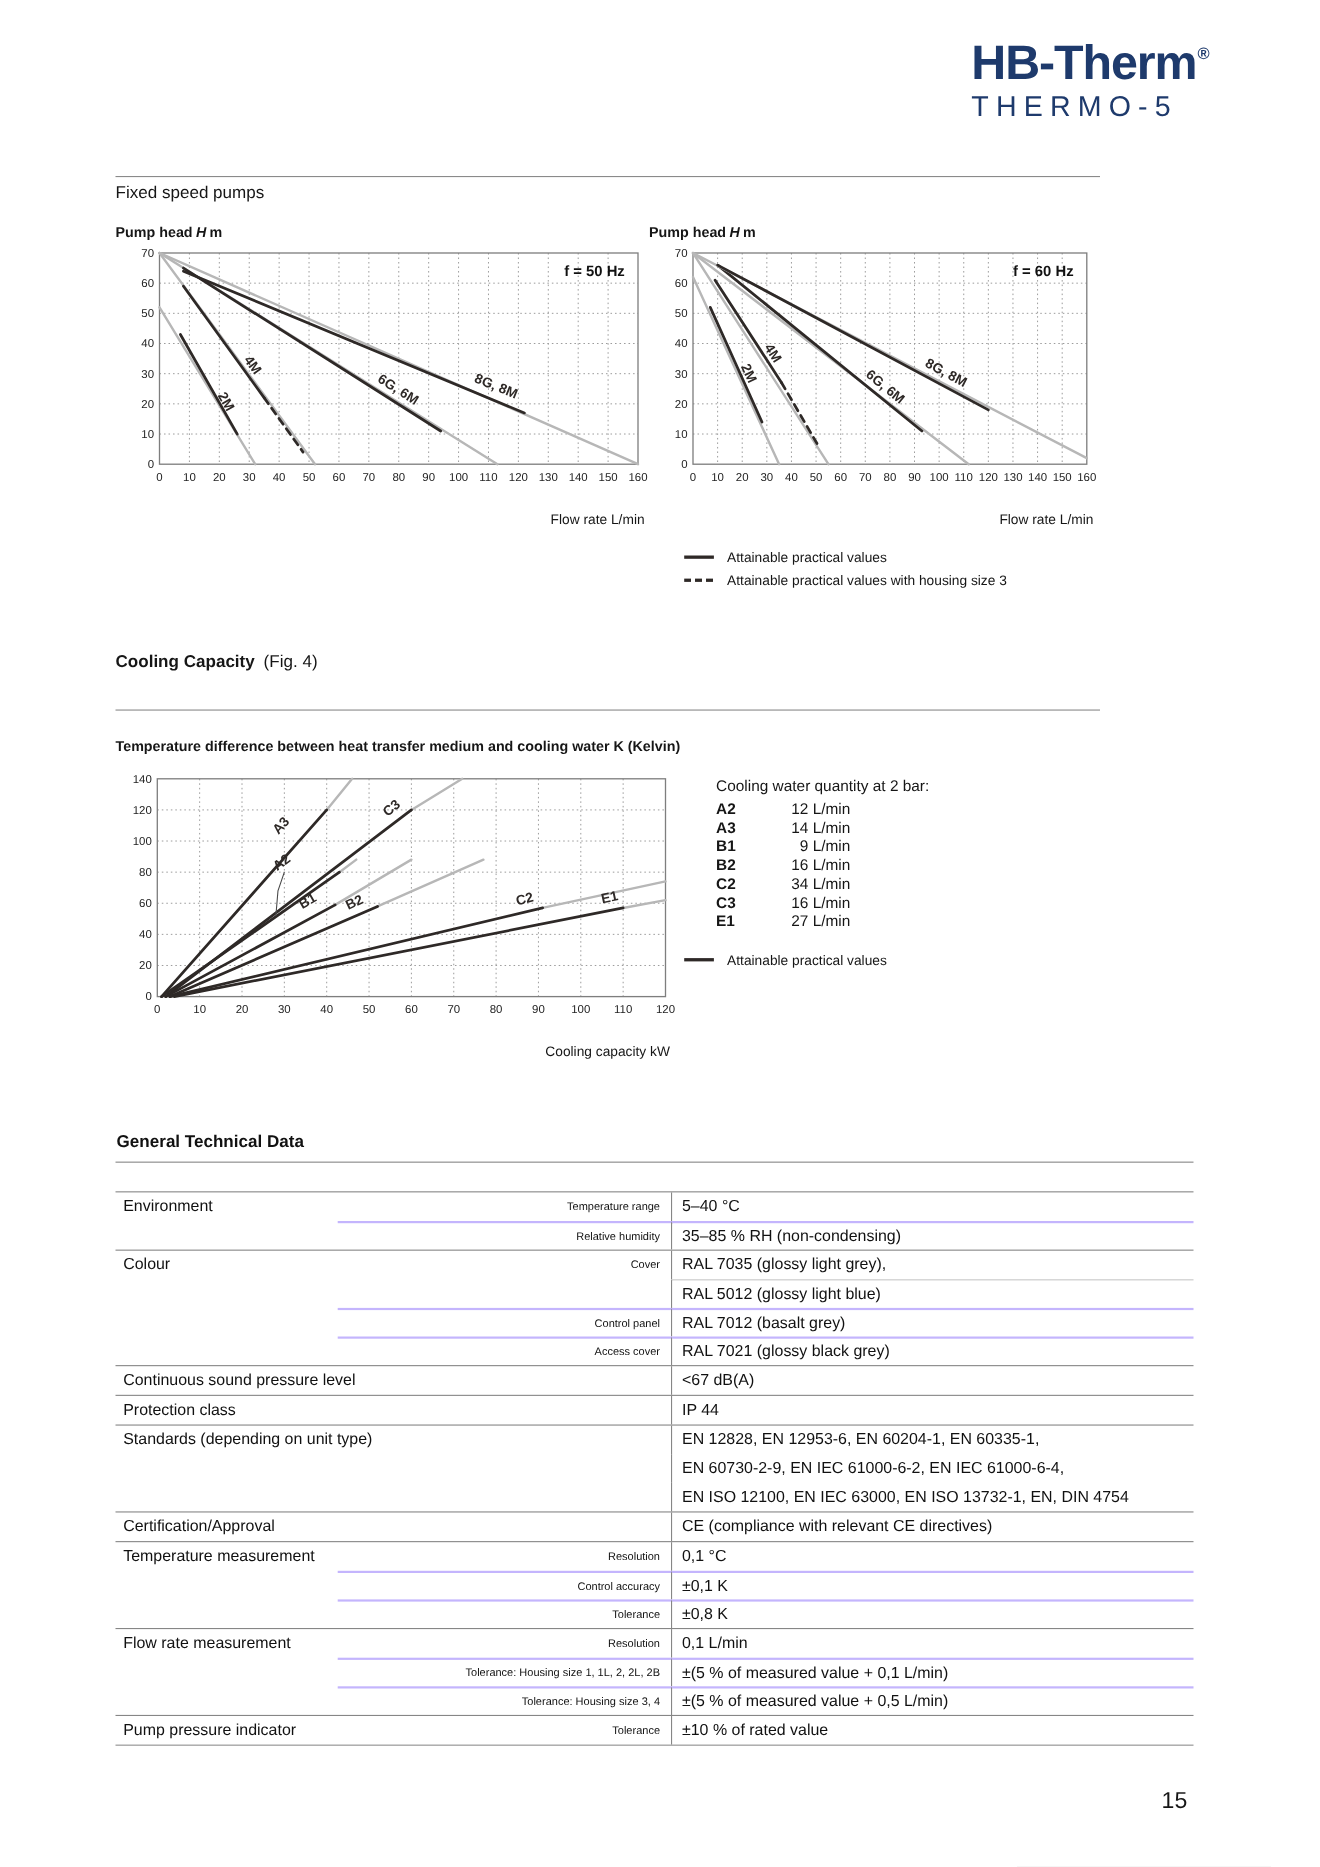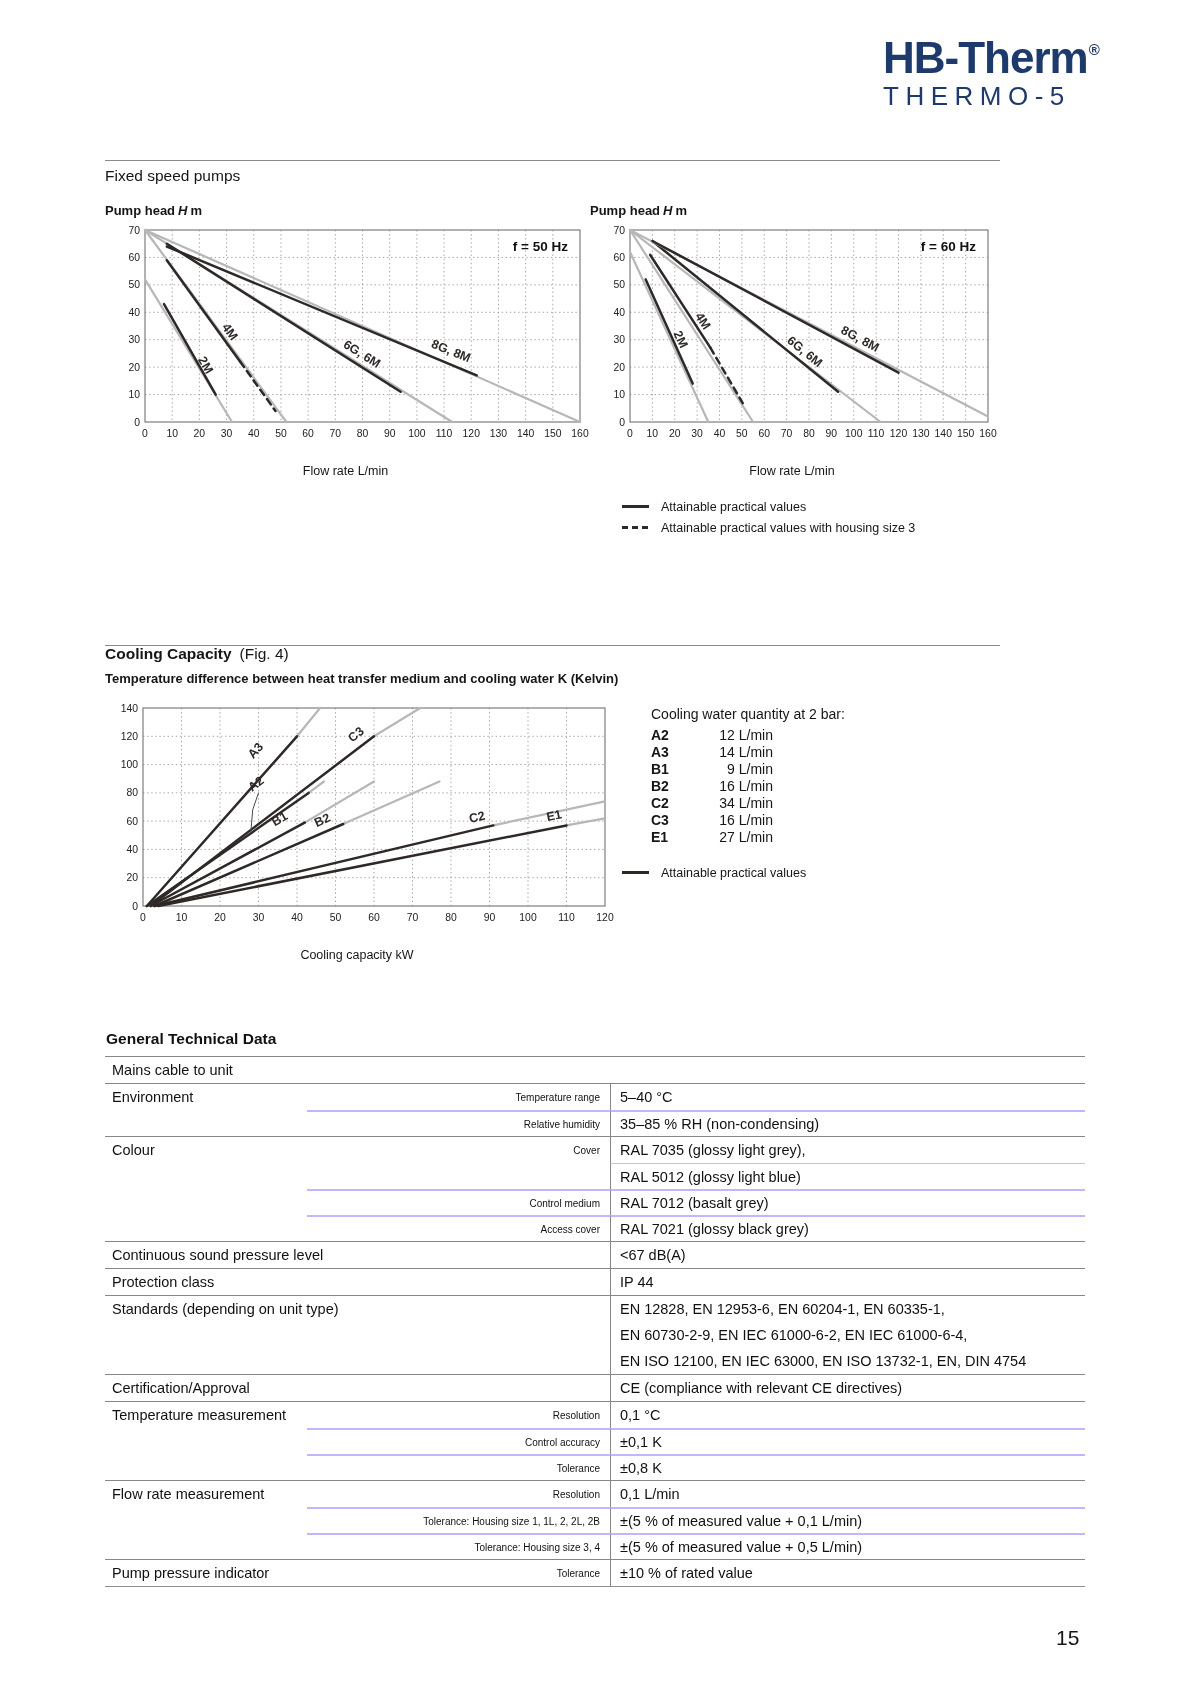--- a/index.html
+++ b/index.html
@@ -13,21 +13,21 @@
   .logo .product{font-size:26px;font-weight:500;letter-spacing:6.5px;margin-top:3px;line-height:1;}
 
   .hrule{position:absolute;left:105px;width:895px;height:0;border-top:1.7px solid #8a8a8a;}
   .sec-heading{position:absolute;left:105px;font-size:15.5px;font-weight:400;color:#161616;}
   .sec-heading b{font-weight:700;}
   .fig-part{font-weight:400;margin-left:8px;}
 
   .chart-block{position:absolute;}
   .axis-title{font-size:13px;color:#161616;height:19px;font-weight:bold;}
   .axis-title i{font-style:italic;margin:0 3px;}
-  .xlabel{font-size:12.5px;text-align:center;padding-right:4px;margin-top:4px;color:#161616;}
+  .xlabel{font-size:12.5px;text-align:right;padding-right:4px;margin-top:4px;color:#161616;}
 
   
   .grid{stroke:#9b9b9b;stroke-width:0.9;stroke-dasharray:1.4 2.7;fill:none;}
   .frame{fill:none;stroke:#7e7e7e;stroke-width:1.2;}
   .ln-gray{fill:none;stroke:#b7b7b7;stroke-width:2.2;stroke-linecap:round;}
   .ln-dark{fill:none;stroke:#2e2927;stroke-width:2.5;stroke-linecap:round;}
   .ln-dash{stroke-dasharray:6.5 5;}
   .ln-leader{fill:none;stroke:#4a4a4a;stroke-width:1;}
   .ser-label{font-family:"Liberation Sans",sans-serif;font-size:12.5px;font-weight:700;fill:#2e2927;}
   .tick{font-family:"Liberation Sans",sans-serif;font-size:10.4px;fill:#222;}
@@ -220,21 +220,21 @@
       <div class="legend-row">
         <div class="legend-sample solid"></div>
         <div class="legend-label">Attainable practical values</div>
       </div>
       <div class="legend-row">
         <div class="legend-sample dashed"></div>
         <div class="legend-label">Attainable practical values with housing size 3</div>
       </div>
     </div>
 
-  <div class="sec-heading" style="top:645px;">
+  <div class="sec-heading" style="top:593px;">
     <b>Cooling Capacity</b><span class="fig-part">(Fig. 4)</span>
   </div>
   <div class="hrule" style="top:645px;"></div>
 
   <div class="axis-title" style="position:absolute;left:105px;top:671px;">Temperature difference between heat transfer medium and cooling water  K (Kelvin)</div>
 
   <div class="chart-block" style="left:105px;top:700px;width:512px;">
     <svg id="cooling" width="512" height="240" viewBox="0 0 512 240">
         <line x1="76.5" y1="8" x2="76.5" y2="206" class="grid"></line>
         <line x1="115" y1="8" x2="115" y2="206" class="grid"></line>
@@ -339,24 +339,20 @@
       <div class="legend-row">
         <div class="legend-sample solid"></div>
         <div class="legend-label">Attainable practical values</div>
       </div>
     </div>
 
   <div class="table-wrap">
     <div class="table-heading">General Technical Data</div>
     <div id="tech-table">
         <div class="trow b-g">
-          <div class="tleft">
-            <div class="tmain">Mains cable to unit</div>
-            <div class="tsub"></div>
-          </div>
         </div>
         <div class="trow b-g">
           <div class="tleft">
             <div class="tmain">Environment</div>
             <div class="tsub">Temperature range</div>
           </div>
           <div class="tval">5–40 °C</div>
         </div>
         <div class="trow b-s">
           <div class="tleft">
@@ -375,21 +371,21 @@
         <div class="trow b-v">
           <div class="tleft">
             <div class="tmain"></div>
             <div class="tsub"></div>
           </div>
           <div class="tval">RAL 5012 (glossy light blue)</div>
         </div>
         <div class="trow b-s">
           <div class="tleft">
             <div class="tmain"></div>
-            <div class="tsub">Control medium</div>
+            <div class="tsub">Control panel</div>
           </div>
           <div class="tval">RAL 7012 (basalt grey)</div>
         </div>
         <div class="trow b-s">
           <div class="tleft">
             <div class="tmain"></div>
             <div class="tsub">Access cover</div>
           </div>
           <div class="tval">RAL 7021 (glossy black grey)</div>
         </div>

